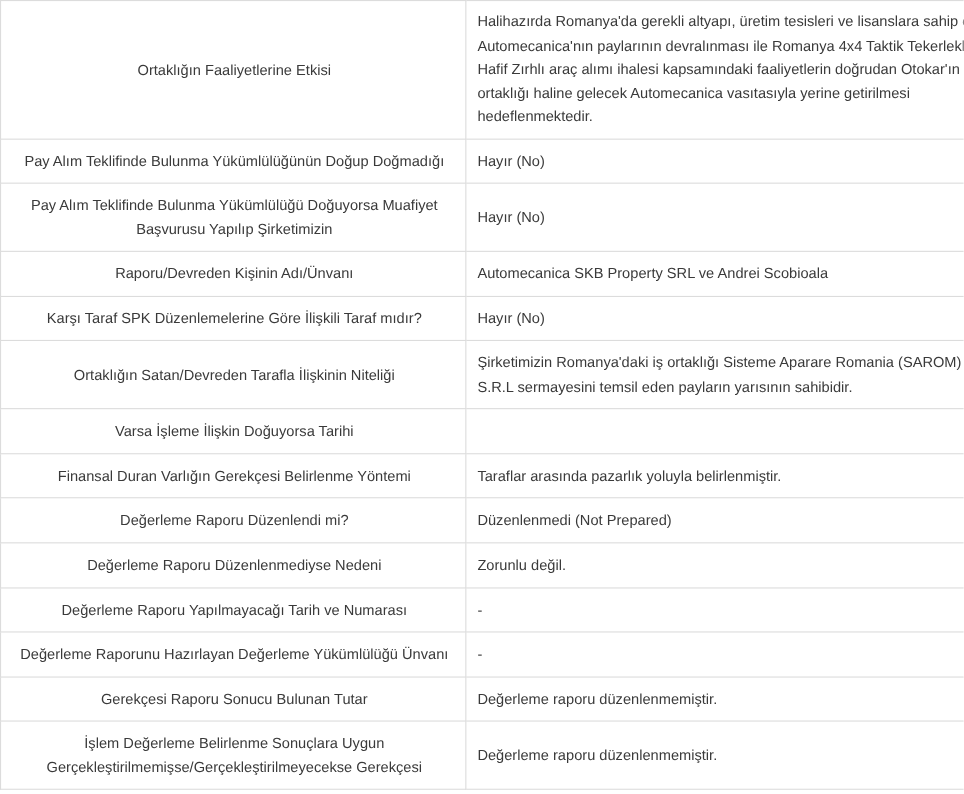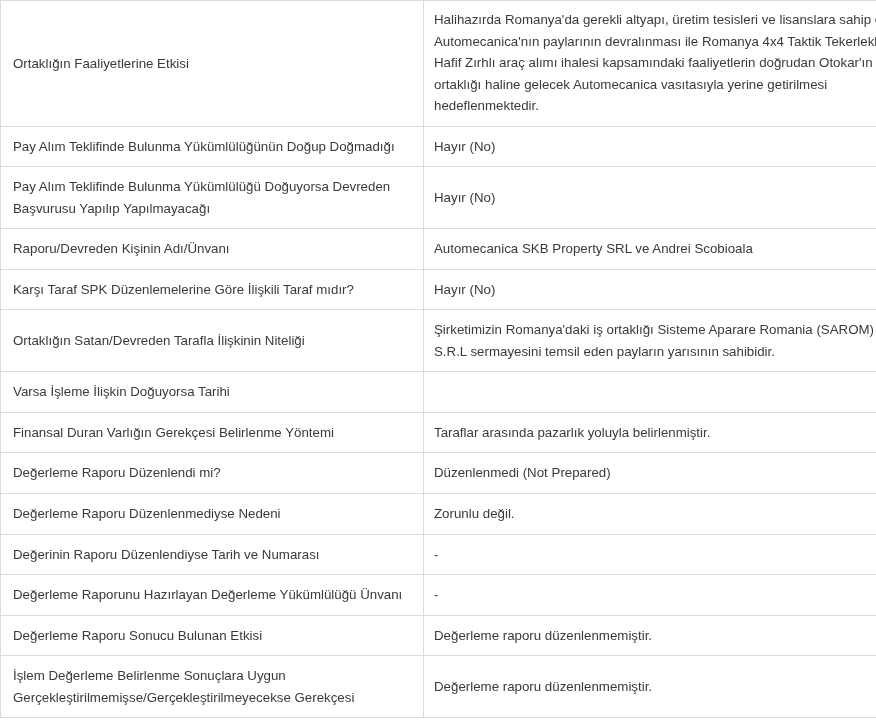--- a/index.html
+++ b/index.html
@@ -22,20 +22,21 @@
   table.disclosure-table td {
     border: 1px solid #dcdcdc;
     vertical-align: middle;
     font-size: 13.3px;
     line-height: 1.62;
     padding: 9px 10px 9px 12px;
     color: #3a3a3a;
   }
   table.disclosure-table td.label-cell {
     width: 400px;
+    text-align: center;
   }
   table.disclosure-table td.value-cell {
     width: 474px;
     padding-left: 10px;
   }
   
   table.disclosure-table tr.row-0 td.value-cell {
     vertical-align: top;
     padding-top: 8px;
   }
@@ -50,21 +51,21 @@
   <tbody>
     <tr class="row-0">
       <td class="label-cell">Ortaklığın Faaliyetlerine Etkisi</td>
       <td class="value-cell">Halihazırda Romanya'da gerekli altyapı, üretim tesisleri ve lisanslara sahip olan Automecanica'nın paylarının devralınması ile Romanya 4x4 Taktik Tekerlekli Hafif Zırhlı araç alımı ihalesi kapsamındaki faaliyetlerin doğrudan Otokar'ın bağlı ortaklığı haline gelecek Automecanica vasıtasıyla yerine getirilmesi hedeflenmektedir.</td>
     </tr>
     <tr class="row-1">
       <td class="label-cell">Pay Alım Teklifinde Bulunma Yükümlülüğünün Doğup Doğmadığı</td>
       <td class="value-cell">Hayır (No)</td>
     </tr>
     <tr class="row-2">
-      <td class="label-cell">Pay Alım Teklifinde Bulunma Yükümlülüğü Doğuyorsa Devreden Başvurusu Yapılıp Yapılmayacağı</td>
+      <td class="label-cell">Pay Alım Teklifinde Bulunma Yükümlülüğü Doğuyorsa Muafiyet Başvurusu Yapılıp Şirketimizin</td>
       <td class="value-cell">Hayır (No)</td>
     </tr>
     <tr class="row-3">
       <td class="label-cell">Raporu/Devreden Kişinin Adı/Ünvanı</td>
       <td class="value-cell">Automecanica SKB Property SRL ve Andrei Scobioala</td>
     </tr>
     <tr class="row-4">
       <td class="label-cell">Karşı Taraf SPK Düzenlemelerine Göre İlişkili Taraf mıdır?</td>
       <td class="value-cell">Hayır (No)</td>
     </tr>
@@ -82,29 +83,29 @@
     </tr>
     <tr class="row-8">
       <td class="label-cell">Değerleme Raporu Düzenlendi mi?</td>
       <td class="value-cell">Düzenlenmedi (Not Prepared)</td>
     </tr>
     <tr class="row-9">
       <td class="label-cell">Değerleme Raporu Düzenlenmediyse Nedeni</td>
       <td class="value-cell">Zorunlu değil.</td>
     </tr>
     <tr class="row-10">
-      <td class="label-cell">Değerinin Raporu Düzenlendiyse Tarih ve Numarası</td>
+      <td class="label-cell">Değerleme Raporu Yapılmayacağı Tarih ve Numarası</td>
       <td class="value-cell">-</td>
     </tr>
     <tr class="row-11">
       <td class="label-cell">Değerleme Raporunu Hazırlayan Değerleme Yükümlülüğü Ünvanı</td>
       <td class="value-cell">-</td>
     </tr>
     <tr class="row-12">
-      <td class="label-cell">Değerleme Raporu Sonucu Bulunan Etkisi</td>
+      <td class="label-cell">Gerekçesi Raporu Sonucu Bulunan Tutar</td>
       <td class="value-cell">Değerleme raporu düzenlenmemiştir.</td>
     </tr>
     <tr class="row-13">
       <td class="label-cell">İşlem Değerleme Belirlenme Sonuçlara Uygun Gerçekleştirilmemişse/Gerçekleştirilmeyecekse Gerekçesi</td>
       <td class="value-cell">Değerleme raporu düzenlenmemiştir.</td>
     </tr>
   </tbody>
 </table>
 
 </body></html>

